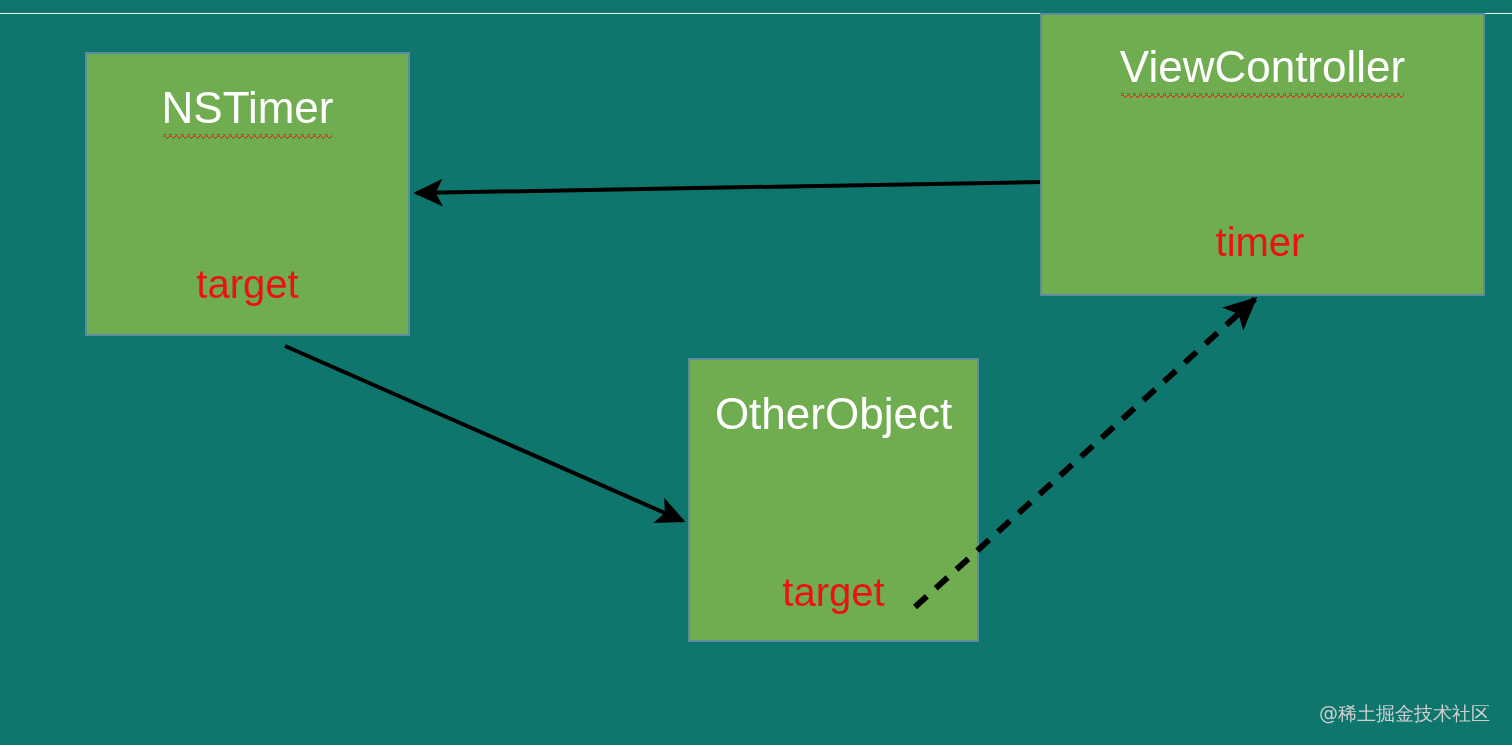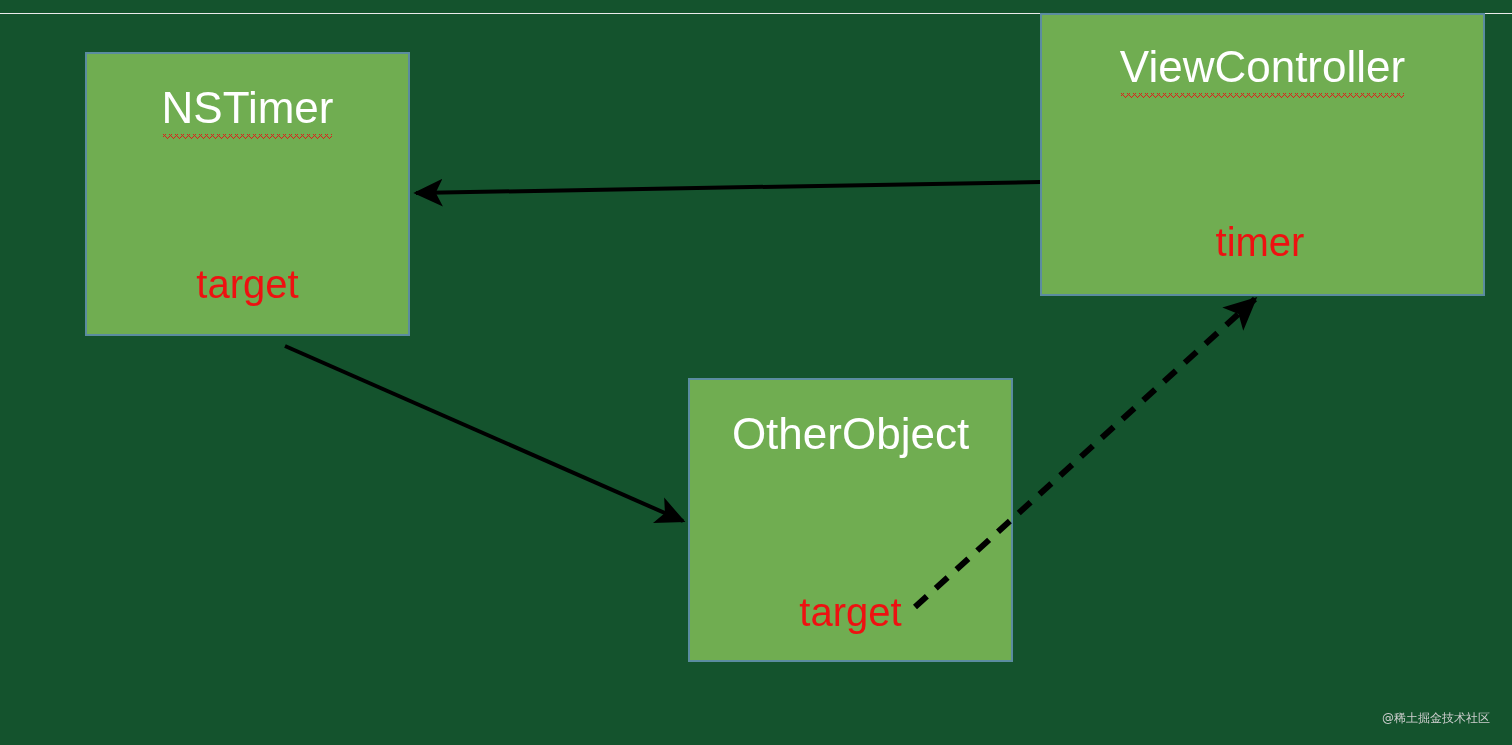--- a/index.html
+++ b/index.html
@@ -4,21 +4,21 @@
 <style>
   html, body {
     margin: 0;
     padding: 0;
     background: #ffffff;
   }
   #canvas {
     position: relative;
     width: 1512px;
     height: 745px;
-    background: #14532d;
+    background: #0f766e;
     overflow: hidden;
     font-family: "Liberation Sans", sans-serif;
   }
 
   
   .top-rule {
     position: absolute;
     left: 0;
     top: 13px;
     width: 1512px;
@@ -71,21 +71,21 @@
     color: #ee1111;
     font-size: 40px;
     font-weight: 400;
     line-height: 1;
     white-space: nowrap;
   }
 
   
   #box-nstimer        { left: 85px;  top: 52px;  width: 325px; height: 284px; }
   #box-viewcontroller { left: 1040px; top: 13px;  width: 445px; height: 283px; text-decoration: underline; }
-  #box-otherobject    { left: 688px; top: 378px; width: 325px; height: 284px; }
+  #box-otherobject    { left: 688px; top: 358px; width: 291px; height: 284px; }
 
   #box-nstimer .obj-title        { top: 32px; }
   #box-viewcontroller .obj-title { top: 30px; }
   #box-otherobject .obj-title    { top: 32px; }
 
   #box-nstimer .obj-prop        { left: 0; right: 0; text-align: center; top: 210px; }
   #box-viewcontroller .obj-prop { left: 0; right: 5px; text-align: center; top: 207px; }
   #box-otherobject .obj-prop    { left: 0; right: 0; text-align: center; top: 212px; }
 
   
@@ -97,21 +97,21 @@
     height: 745px;
     pointer-events: none;
   }
 
   
   .watermark {
     position: absolute;
     right: 22px;
     bottom: 18px;
     color: #cfcfcf;
-    font-size: 12px;
+    font-size: 19px;
     font-family: "DejaVu Sans", sans-serif;
     white-space: nowrap;
   }
 </style>
 </head>
 <body>
 
 <div id="canvas">
 
   <div class="top-rule"></div>

